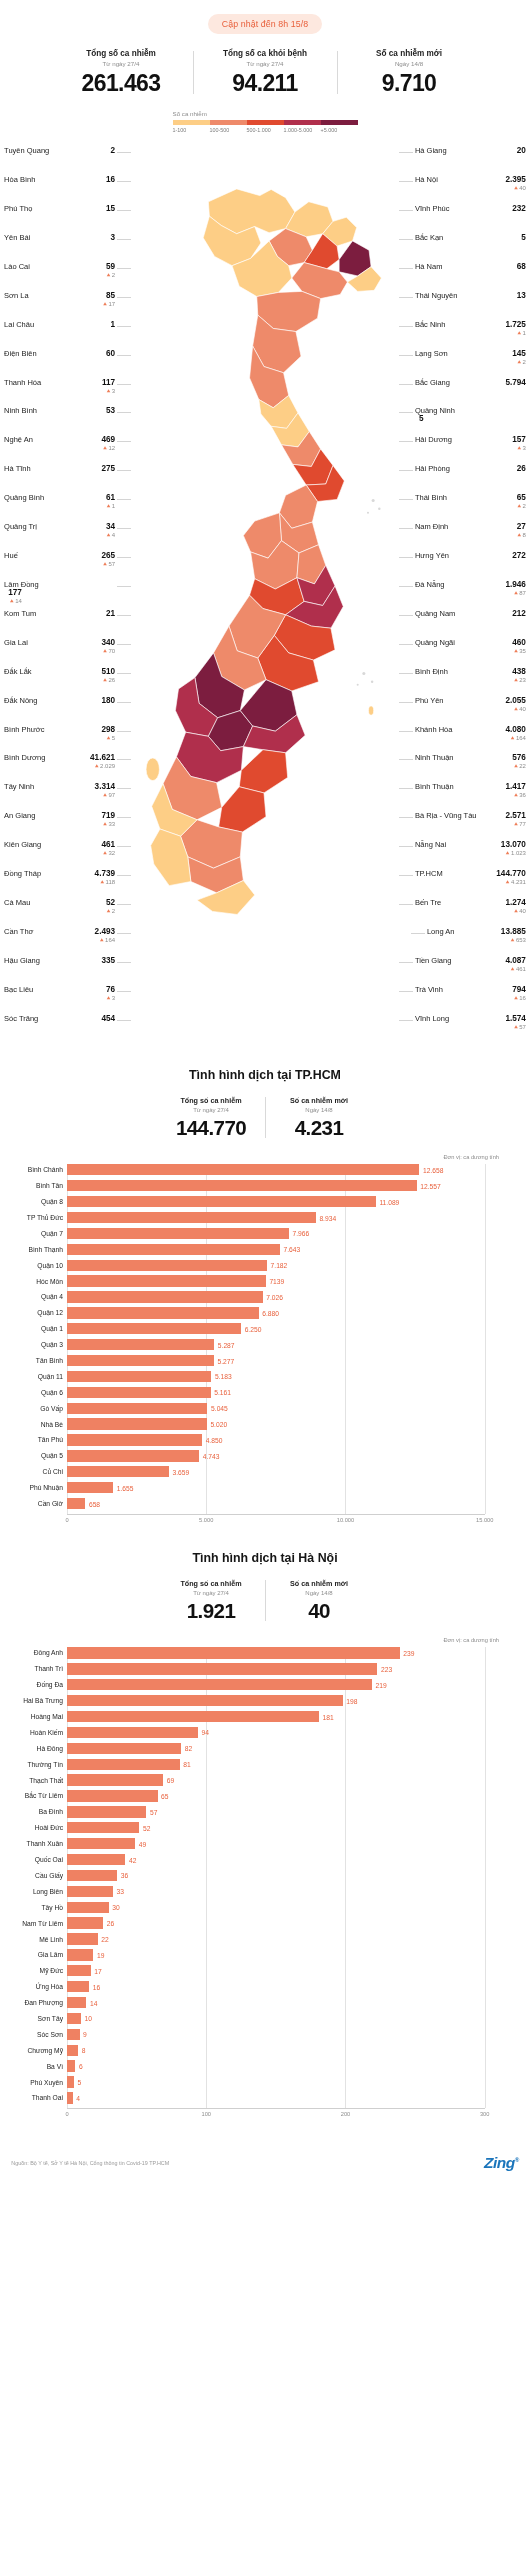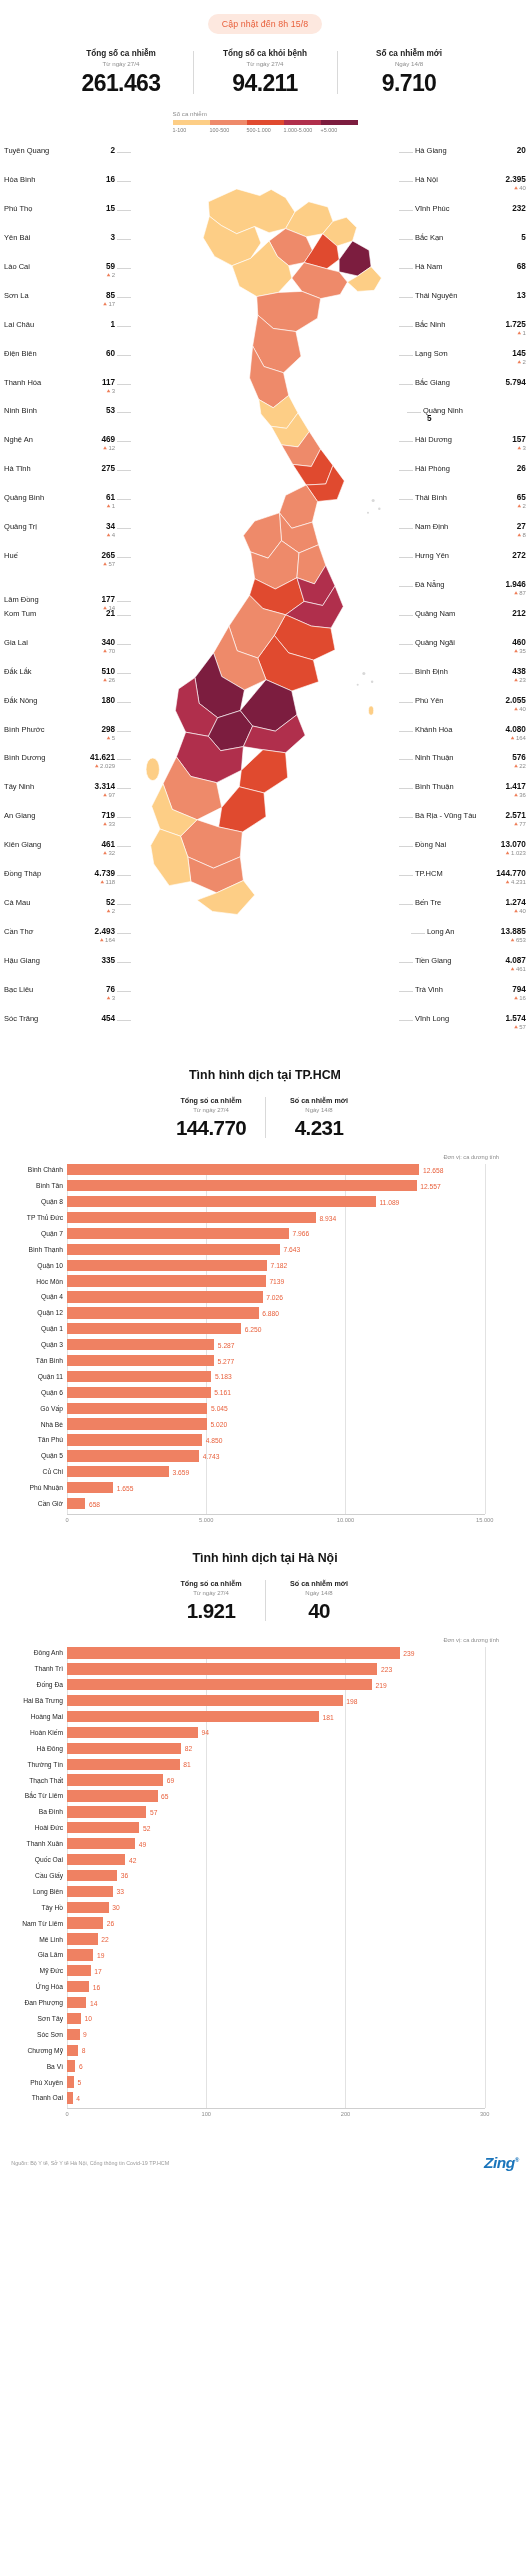--- a/index.html
+++ b/index.html
@@ -366,21 +366,21 @@
           <span class="leader"></span>
         </div>
         <div class="prov-row" style="position: absolute; left: 0px; right: 0px; top: 412px;">
           <div class="prov-name">Huế</div>
           <div class="prov-figs">
             <div class="prov-count">265</div>
             <div class="prov-delta"><span class="arrow">⯅</span>57</div>
           </div>
           <span class="leader"></span>
         </div>
-        <div class="prov-row" style="position: absolute; left: 0px; right: 0px; top: 456px;">
+        <div class="prov-row" style="position: absolute; left: 0px; right: 0px; top: 441px; flex-direction: column;">
           <div class="prov-name">Lâm Đồng</div>
           <div class="prov-figs">
             <div class="prov-count">177</div>
             <div class="prov-delta"><span class="arrow">⯅</span>14</div>
           </div>
           <span class="leader"></span>
         </div>
         <div class="prov-row" style="position: absolute; left: 0px; right: 0px; top: 470px;">
           <div class="prov-name">Kom Tum</div>
           <div class="prov-figs">
@@ -558,21 +558,21 @@
           </div>
           <span class="leader"></span>
         </div>
         <div class="prov-row" style="position: absolute; left: 0px; right: 0px; top: 239px;">
           <div class="prov-name">Bắc Giang</div>
           <div class="prov-figs">
             <div class="prov-count">5.794</div>
           </div>
           <span class="leader"></span>
         </div>
-        <div class="prov-row" style="position: absolute; left: 8px; right: 0px; top: 267px; flex-direction: column;">
+        <div class="prov-row" style="position: absolute; left: 0px; right: 0px; top: 267px; flex-direction: column;">
           <div class="prov-name">Quảng Ninh</div>
           <div class="prov-figs">
             <div class="prov-count">5</div>
           </div>
           <span class="leader"></span>
         </div>
         <div class="prov-row" style="position: absolute; left: 0px; right: 0px; top: 296px;">
           <div class="prov-name">Hải Dương</div>
           <div class="prov-figs">
             <div class="prov-count">157</div>
@@ -675,21 +675,21 @@
         </div>
         <div class="prov-row" style="position: absolute; left: 0px; right: 0px; top: 672px;">
           <div class="prov-name">Bà Rịa - Vũng Tàu</div>
           <div class="prov-figs">
             <div class="prov-count">2.571</div>
             <div class="prov-delta"><span class="arrow">⯅</span>77</div>
           </div>
           <span class="leader"></span>
         </div>
         <div class="prov-row" style="position: absolute; left: 0px; right: 0px; top: 701px;">
-          <div class="prov-name">Đồng Nai</div>
+          <div class="prov-name">Nẵng Nai</div>
           <div class="prov-figs">
             <div class="prov-count">13.070</div>
             <div class="prov-delta"><span class="arrow">⯅</span>1.023</div>
           </div>
           <span class="leader"></span>
         </div>
         <div class="prov-row" style="position: absolute; left: 0px; right: 0px; top: 730px;">
           <div class="prov-name">TP.HCM</div>
           <div class="prov-figs">
             <div class="prov-count">144.770</div>

